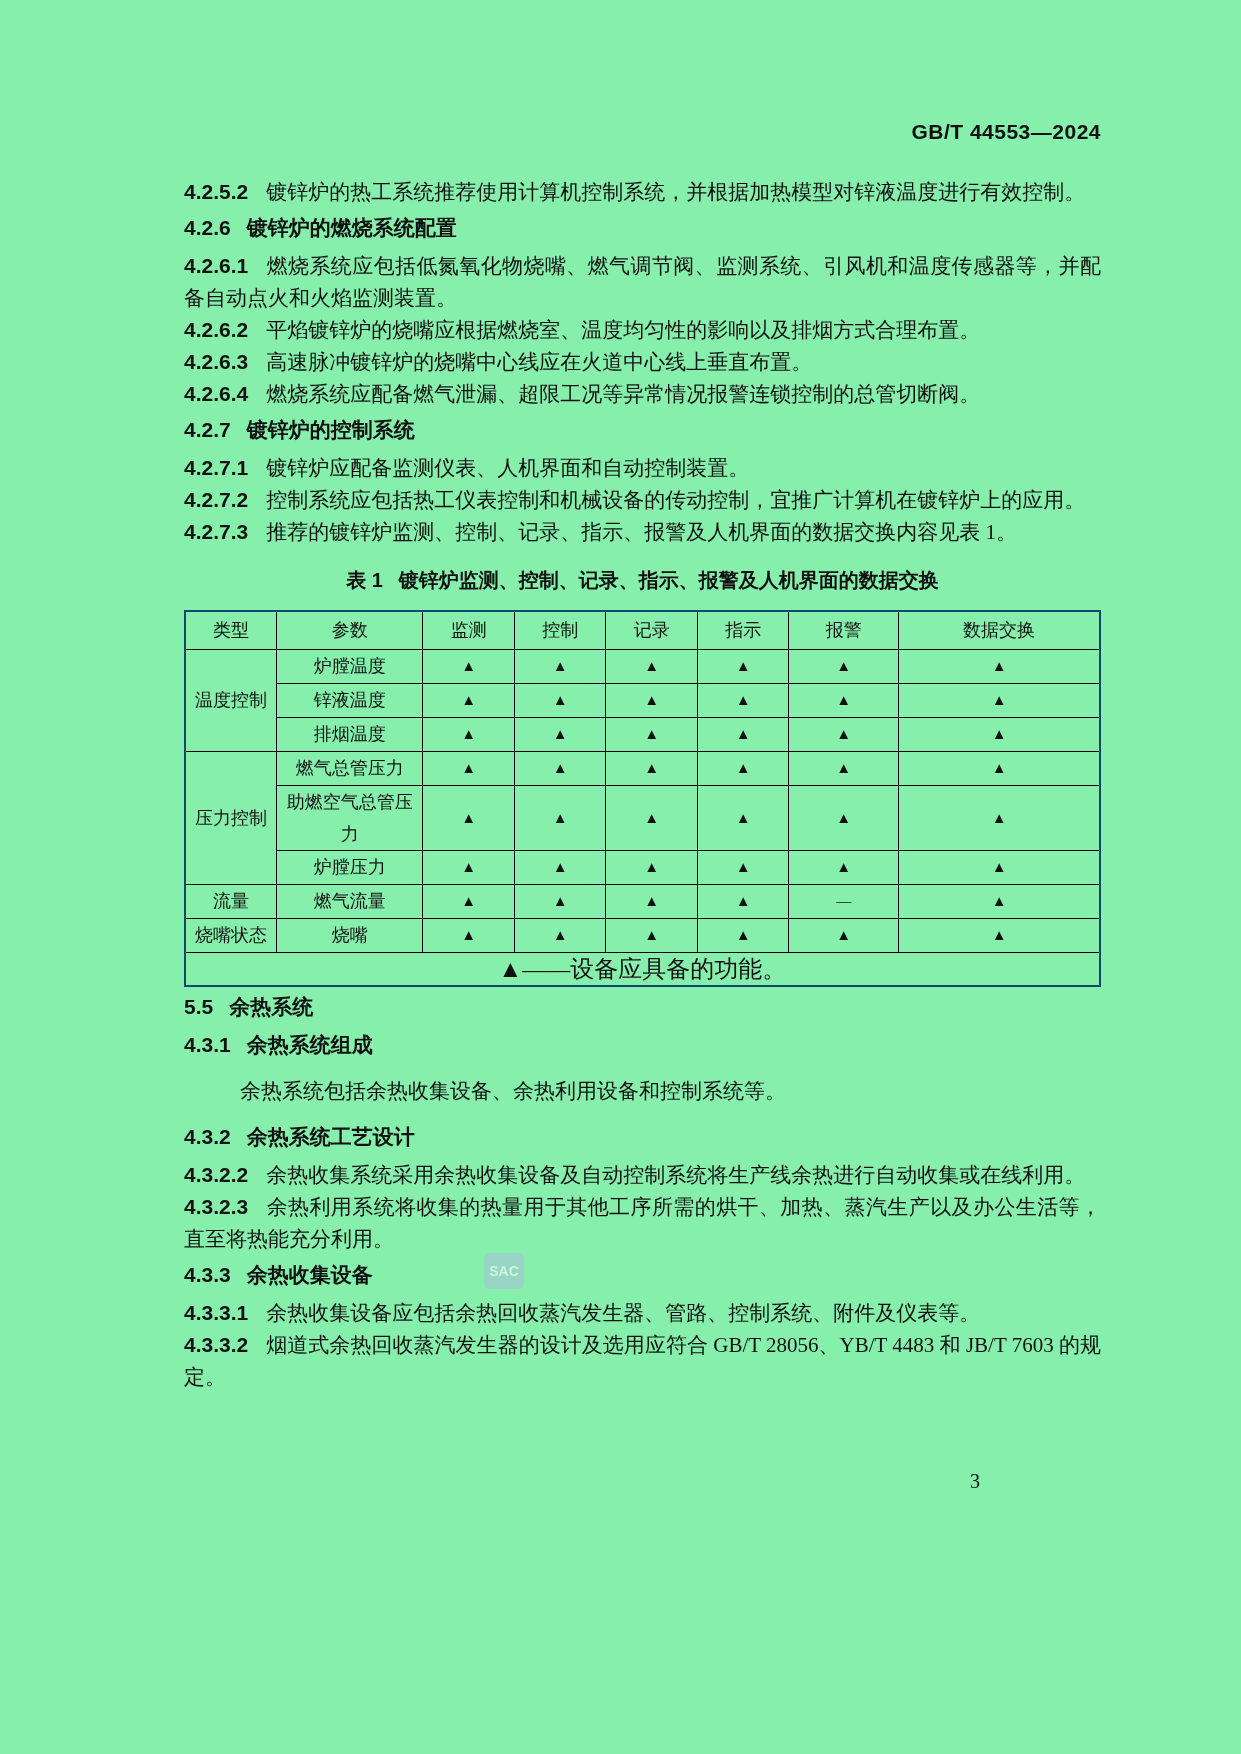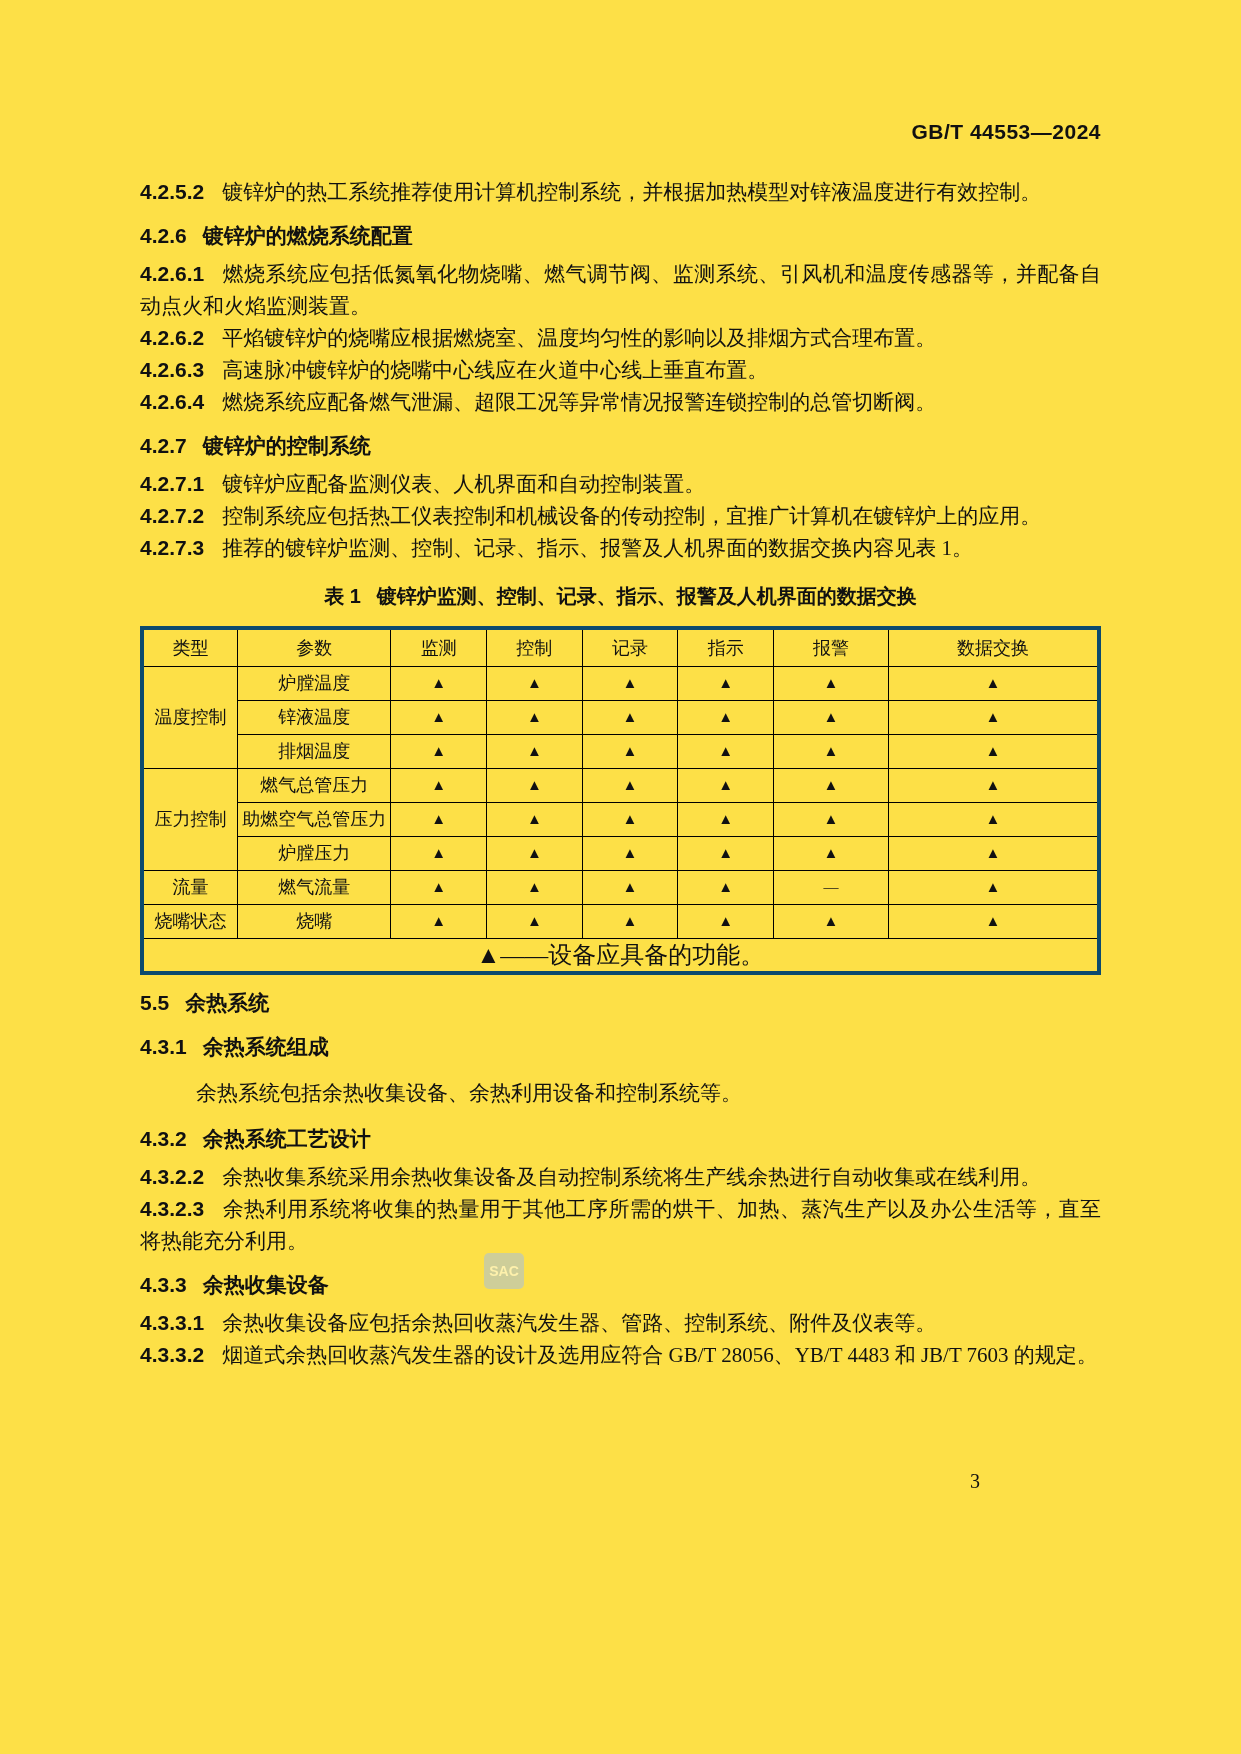--- a/index.html
+++ b/index.html
@@ -4,22 +4,23 @@
 <style>
   * { box-sizing: border-box; margin: 0; padding: 0; }
   html, body { background: #ffffff; }
   body { font-family: "Liberation Serif", "DejaVu Serif", serif; color: #111; }
 
   .page {
     position: relative;
     width: 1241px;
     height: 1754px;
     margin: 0 auto;
-    background: #fde047;
+    background: #86efac;
     overflow: hidden;
+    padding-left: 44px;
   }
 
   .doc-header {
     margin-top: 120px;
     padding: 0 140px;
     text-align: right;
     font-family: "Liberation Sans", "DejaVu Sans", sans-serif;
     font-weight: bold;
     font-size: 21px;
     letter-spacing: 0.5px;
@@ -42,37 +43,37 @@
   }
   .num {
     font-family: "Liberation Sans", "DejaVu Sans", sans-serif;
     font-weight: bold;
     margin-right: 18px;
     white-space: nowrap;
   }
   p.heading {
     font-family: "Liberation Sans", "DejaVu Sans", sans-serif;
     font-weight: bold;
-    margin: 12px 0 6px 0;
+    margin: 4px 0 6px 0;
   }
   p.heading .num { margin-right: 16px; }
 
   .table-caption {
     text-align: center;
     font-family: "Liberation Sans", "DejaVu Sans", sans-serif;
     font-weight: bold;
     font-size: 20px;
     margin: 16px 0 14px 0;
   }
   .cap-label { margin-right: 16px; text-align: right; }
 
   table.data-table {
     width: 100%;
     border-collapse: collapse;
-    border: 4px solid #0c4a6e;
+    border: 2px solid #0c4a6e;
     font-size: 18px;
     margin-bottom: 0;
     table-layout: fixed;
   }
   table.data-table th,
   table.data-table td {
     border: 1px solid #000;
     text-align: center;
     vertical-align: middle;
     font-weight: normal;

